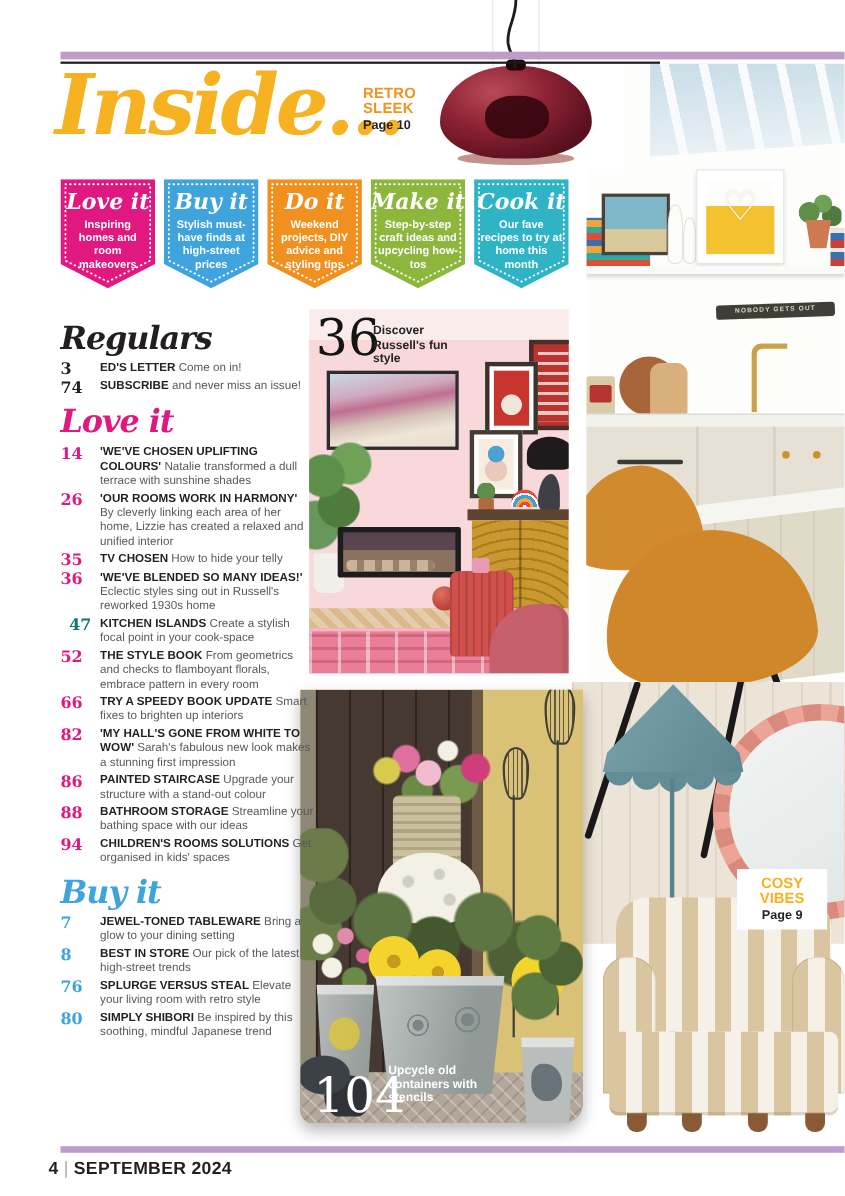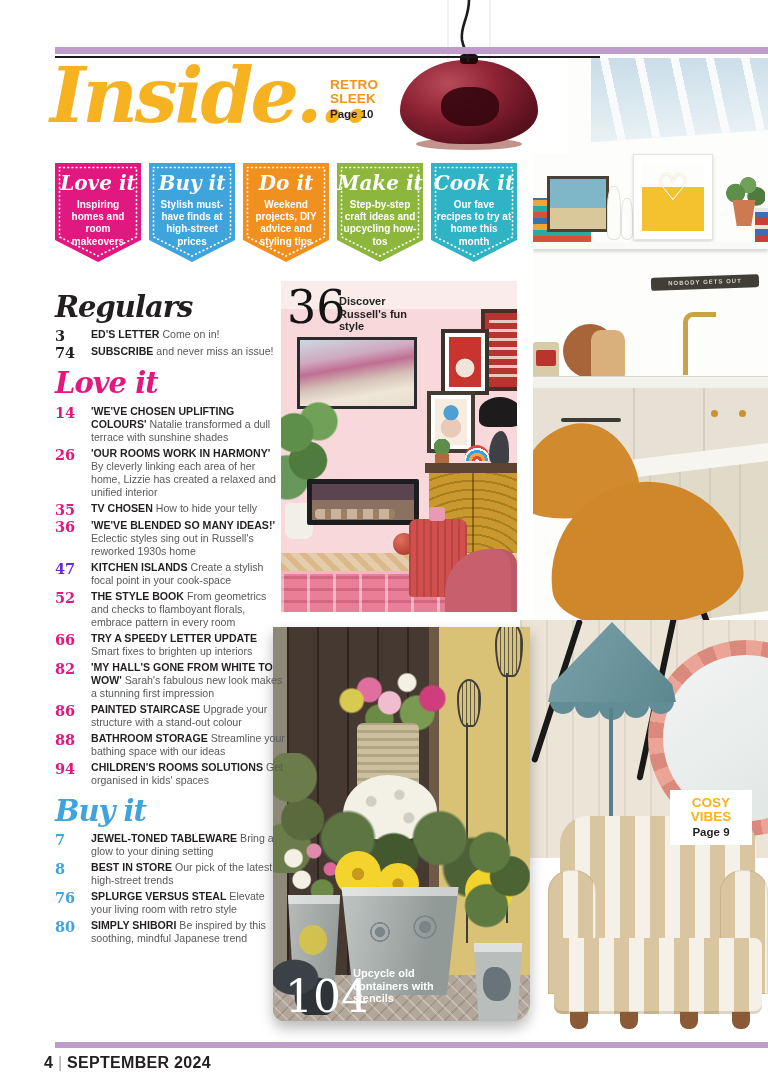--- a/index.html
+++ b/index.html
@@ -393,30 +393,30 @@
       </div>
       <div class="toc-item">
         <span class="toc-num" style="color: rgb(224, 24, 127);">35</span>
         <span class="toc-text"><span class="toc-title">TV CHOSEN</span><span class="toc-desc"> How to hide your telly</span></span>
       </div>
       <div class="toc-item">
         <span class="toc-num" style="color: rgb(224, 24, 127);">36</span>
         <span class="toc-text"><span class="toc-title">'WE'VE BLENDED SO MANY IDEAS!'</span><span class="toc-desc"> Eclectic styles sing out in Russell's reworked 1930s home</span></span>
       </div>
       <div class="toc-item">
-        <span class="toc-num" style="color: #6d28d9;">47</span>
+        <span class="toc-num" style="color: #0f766e; text-align: center;">47</span>
         <span class="toc-text"><span class="toc-title">KITCHEN ISLANDS</span><span class="toc-desc"> Create a stylish focal point in your cook-space</span></span>
       </div>
       <div class="toc-item">
         <span class="toc-num" style="color: rgb(224, 24, 127);">52</span>
         <span class="toc-text"><span class="toc-title">THE STYLE BOOK</span><span class="toc-desc"> From geometrics and checks to flamboyant florals, embrace pattern in every room</span></span>
       </div>
       <div class="toc-item">
         <span class="toc-num" style="color: rgb(224, 24, 127);">66</span>
-        <span class="toc-text"><span class="toc-title">TRY A SPEEDY LETTER UPDATE</span><span class="toc-desc"> Smart fixes to brighten up interiors</span></span>
+        <span class="toc-text"><span class="toc-title">TRY A SPEEDY BOOK UPDATE</span><span class="toc-desc"> Smart fixes to brighten up interiors</span></span>
       </div>
       <div class="toc-item">
         <span class="toc-num" style="color: rgb(224, 24, 127);">82</span>
         <span class="toc-text"><span class="toc-title">'MY HALL'S GONE FROM WHITE TO WOW'</span><span class="toc-desc"> Sarah's fabulous new look makes a stunning first impression</span></span>
       </div>
       <div class="toc-item">
         <span class="toc-num" style="color: rgb(224, 24, 127);">86</span>
         <span class="toc-text"><span class="toc-title">PAINTED STAIRCASE</span><span class="toc-desc"> Upgrade your structure with a stand-out colour</span></span>
       </div>
       <div class="toc-item">

